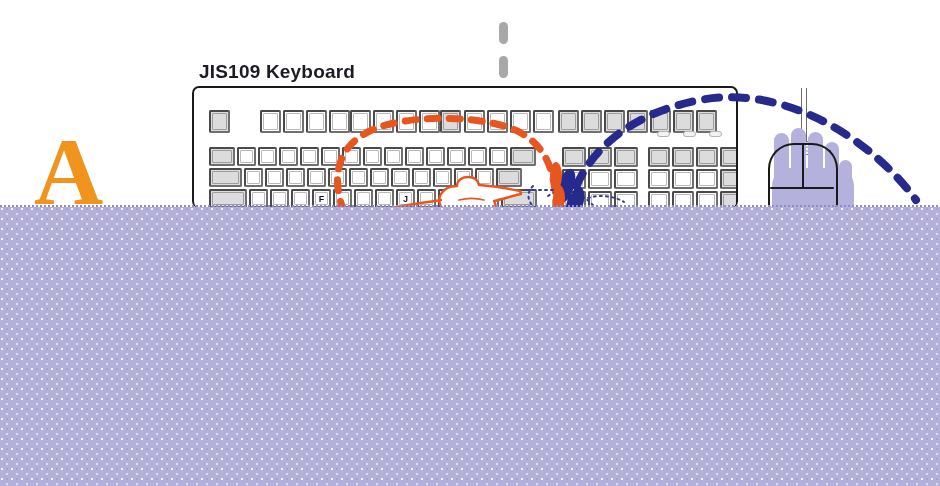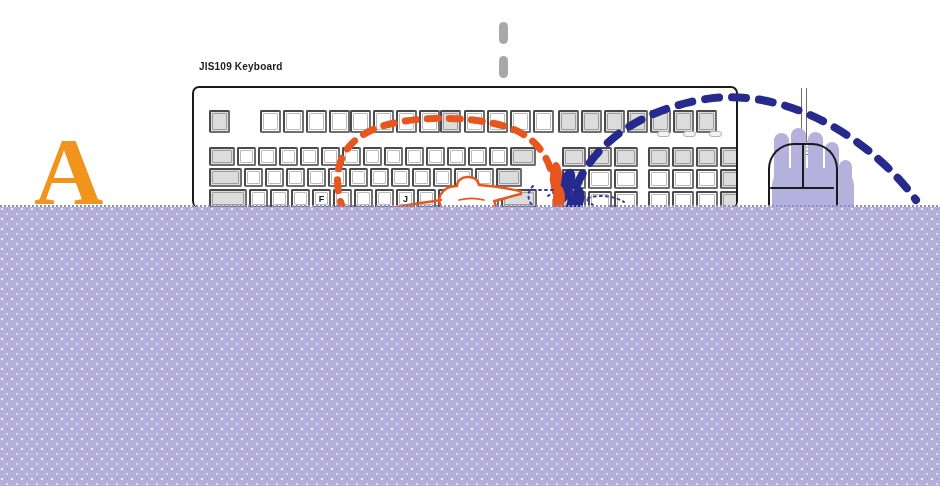--- a/index.html
+++ b/index.html
@@ -10,21 +10,21 @@
 
   
   .topdash{position:absolute;width:9px;height:22px;border-radius:5px;background:#a8a8a8;}
 
   
   #bigA{position:absolute;left:34px;top:124px;
         font-family:"Liberation Serif",serif;font-size:96px;line-height:96px;
         font-weight:700;color:#f0941e;letter-spacing:0;}
 
   
-  #kbTitle{position:absolute;left:199px;top:61px;font-size:10px;font-weight:700;
+  #kbTitle{position:absolute;left:199px;top:61px;font-size:19px;font-weight:700;
            color:#1b1b24;letter-spacing:.2px;}
 
   
   #kb{position:absolute;left:192px;top:86px;width:546px;height:122px;
       background:#ffffff;border:2.5px solid #1a1a1a;border-radius:7px;
       border-bottom:none;box-sizing:border-box;overflow:hidden;}
 
   .key{position:absolute;box-sizing:border-box;
        border:2px solid #6f6f6f;border-top-color:#4a4a4a;border-left-color:#4a4a4a;
        background:#ffffff;border-radius:2px;}

